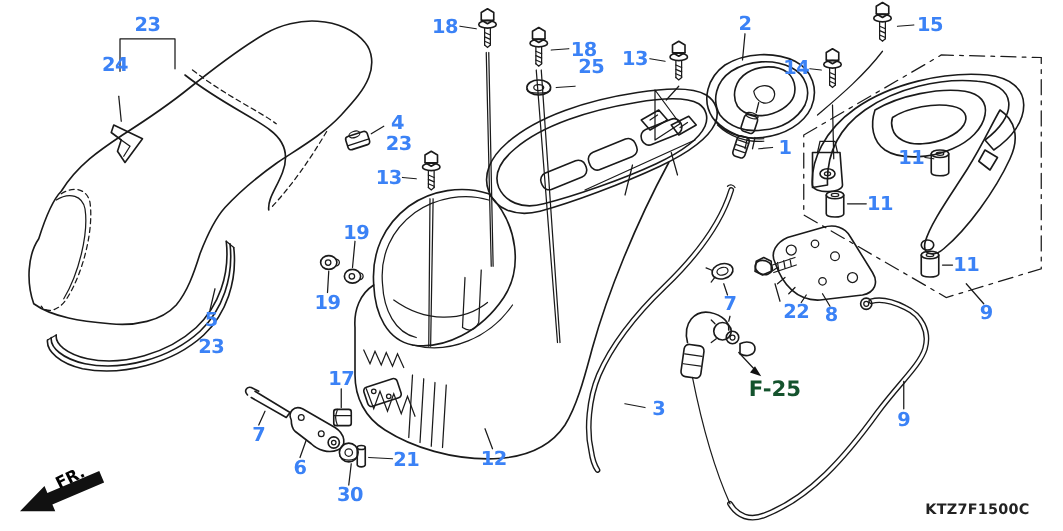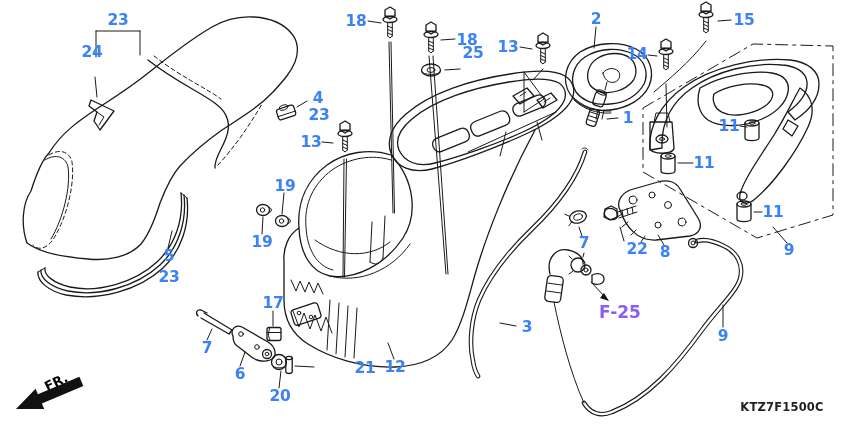--- a/index.html
+++ b/index.html
@@ -3,21 +3,21 @@
 <meta charset="utf-8">
 <style>
   html,body{margin:0;padding:0;background:#fff;}
   #stage{position:relative;width:850px;height:425px;background:#ffffff;overflow:hidden;
          font-family:"DejaVu Sans","Liberation Sans",sans-serif;}
   #art{position:absolute;left:0;top:0;}
   .callout{position:absolute;transform:translate(-50%,-50%);
            font:700 15.5px "DejaVu Sans","Liberation Sans",sans-serif;color:#3b82f6;
            letter-spacing:-0.3px;white-space:nowrap;}
   .callout--ref{position:absolute;transform:translate(-50%,-50%);
-           font:800 17px "DejaVu Sans","Liberation Sans",sans-serif;color:#8b5cf6;}
+           font:800 17px "DejaVu Sans","Liberation Sans",sans-serif;color:#14532d;}
   .partcode{position:absolute;transform:translate(-50%,-50%);
            font:600 11.5px "DejaVu Sans","Liberation Sans",sans-serif;color:#222;
            letter-spacing:0.2px;}
   svg *{vector-effect:non-scaling-stroke;}
   .ln{fill:none;stroke:#1a1a1a;stroke-width:1.3;stroke-linecap:round;stroke-linejoin:round;}
   .lnth{fill:none;stroke:#1a1a1a;stroke-width:1;stroke-linecap:round;}
   .dash{stroke-dasharray:4 3;}
   .dashdot{stroke-dasharray:12 5 3 5;}
   .tube-o{fill:none;stroke:#1a1a1a;stroke-width:4.6;stroke-linecap:round;}
   .tube-i{fill:none;stroke:#ffffff;stroke-width:2.4;stroke-linecap:round;}
@@ -334,22 +334,22 @@
       <div class="callout" style="left: 729px; top: 126px;">11</div>
       <div class="callout" style="left: 704px; top: 163px;">11</div>
       <div class="callout" style="left: 773px; top: 212px;">11</div>
       <div class="callout" style="left: 789px; top: 250px;">9</div>
       <div class="callout" style="left: 625px; top: 249px; margin-left: 12px;">22</div>
       <div class="callout" style="left: 665px; top: 252px;">8</div>
       <div class="callout" style="left: 584px; top: 243px;">7</div>
       <div class="callout" style="left: 723px; top: 336px;">9</div>
       <div class="callout" style="left: 527px; top: 327px;">3</div>
       <div class="callout" style="left: 395px; top: 367px;">12</div>
-      <div class="callout" style="left: 325px; top: 368px; margin-left: 40px;">21</div>
-      <div class="callout" style="left: 280px; top: 396px;">20</div>
+      <div class="callout" style="left: 325px; top: 368px;">21</div>
+      <div class="callout" style="left: 280px; top: 396px;">30</div>
       <div class="callout" style="left: 240px; top: 374px;">6</div>
       <div class="callout" style="left: 207px; top: 348px;">7</div>
       <div class="callout" style="left: 273px; top: 303px;">17</div>
       <div class="callout" style="left: 285px; top: 186px;">19</div>
       <div class="callout" style="left: 262px; top: 242px;">19</div>
       <div class="callout" style="left: 169px; top: 256px;">5</div>
       <div class="callout" style="left: 169px; top: 277px;">23</div>
       <div class="callout" style="left: 318px; top: 98px;">4</div>
       <div class="callout" style="left: 319px; top: 115px;">23</div>
       <div class="callout" style="left: 311px; top: 142px;">13</div>

